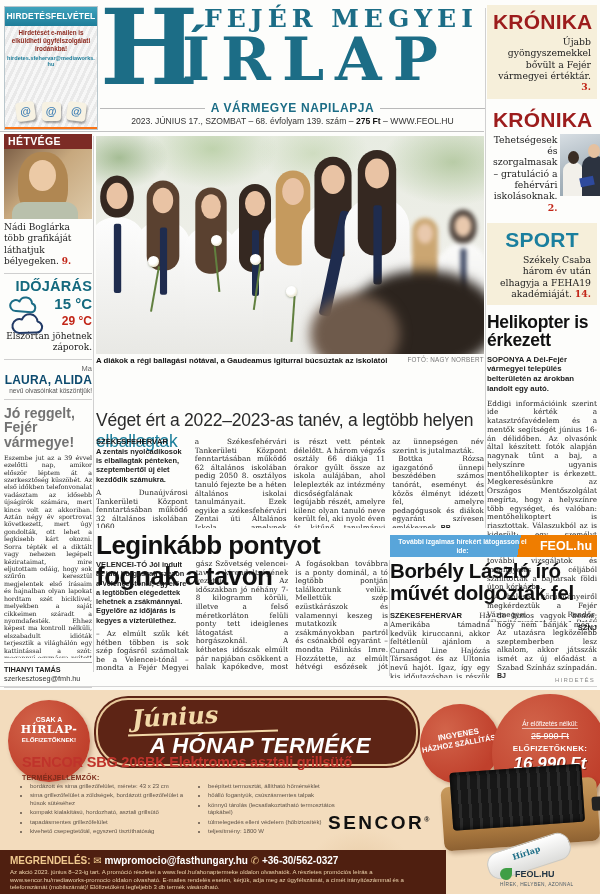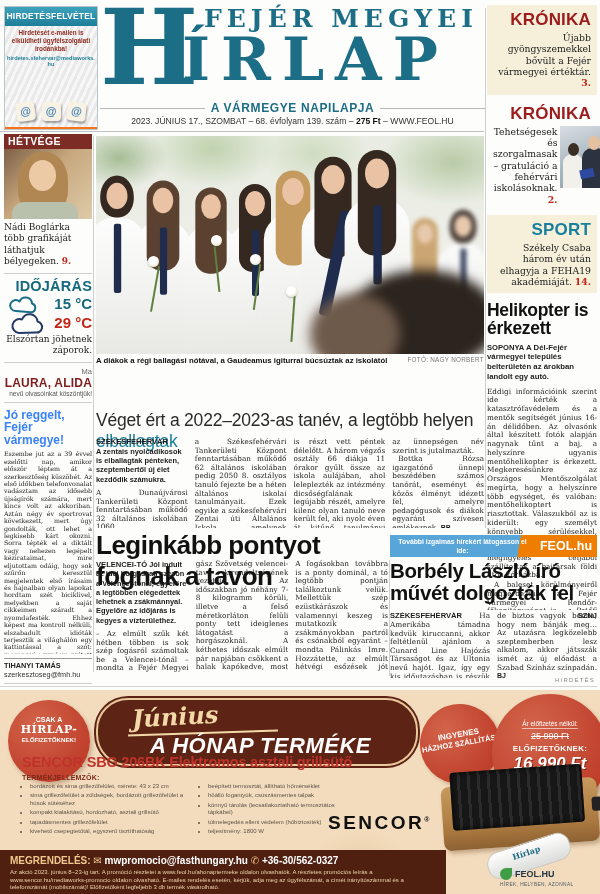--- a/index.html
+++ b/index.html
@@ -30,21 +30,21 @@
   .tagline .rule{flex:1;height:1px;background:#b9b9b9;}
   .tagline .txt{font-size:12px;font-weight:bold;color:#1c6d86;letter-spacing:0.6px;white-space:nowrap;}
   .dateline{position:absolute;left:100px;top:116px;width:385px;text-align:center;font-size:8.6px;color:#333;}
   .dateline b{color:#111;}
   .hrule-top{position:absolute;left:0;top:131px;width:484px;height:1px;background:#c2c2c2;}
 
   
   .rail{position:absolute;left:487px;top:5px;width:110px;}
   .teaser{padding:5px 6px 6px 6px;text-align:right;margin-bottom:4px;}
   .teaser.cream{background:#f6efda;}
-  .teaser .sec{font-size:17px;font-weight:bold;letter-spacing:0.2px;}
+  .teaser .sec{font-size:21px;font-weight:bold;letter-spacing:0.2px;text-align:center;}
   .sec.red{color:#9c1c1c;} .sec.teal{color:#1a7f9e;}
   .teaser .txt{font-family:"DejaVu Serif",serif;font-size:9.3px;line-height:1.22;color:#222;margin-top:2px;}
   .pageref{color:#c22618;font-weight:bold;}
   .k2-row{display:flex;gap:3px;margin-top:2px;}
   .k2-txt{flex:1;font-family:"DejaVu Serif",serif;font-size:9.3px;line-height:1.22;color:#222;text-align:right;}
   .k2-photo{width:48px;height:62px;position:relative;flex:none;overflow:hidden;
             background:linear-gradient(160deg,#d7dee3,#aab6bf 55%,#8fa0ab);}
   .k2a{position:absolute;left:3px;bottom:0;width:20px;height:34px;border-radius:9px 9px 0 0;background:#f2f0ea;}
   .k2a-h{position:absolute;left:8px;bottom:32px;width:11px;height:13px;border-radius:50%;background:#3a2d24;}
   .k2b{position:absolute;right:2px;bottom:0;width:24px;height:40px;border-radius:10px 10px 0 0;background:#2c3340;}
@@ -68,27 +68,27 @@
             background:linear-gradient(135deg,#7e6148,#c7a87e 45%,#decaa9);}
   .hv-hair{position:absolute;left:14px;top:3px;width:50px;height:64px;border-radius:45% 45% 40% 40%;background:#b08752;}
   .hv-face{position:absolute;left:25px;top:11px;width:27px;height:31px;border-radius:50%;background:#eccaa6;}
   .hv-shirt{position:absolute;left:8px;bottom:0;width:66px;height:17px;border-radius:12px 12px 0 0;background:#b9c0ac;}
   .hv-cap{font-family:"DejaVu Serif",serif;font-size:9px;line-height:1.25;color:#222;padding:3px 0 6px 0;
           border-bottom:1px solid #cfcfcf;}
   .wx{padding:4px 0 6px 0;text-align:right;border-bottom:1px solid #cfcfcf;position:relative;}
   .wx-title{font-size:14.5px;font-weight:bold;color:#14697e;letter-spacing:0.2px;}
   .wx-icon{position:absolute;left:0;top:22px;}
   .wx-low{font-size:15px;font-weight:bold;color:#14697e;margin-top:1px;}
-  .wx-high{font-size:15px;font-weight:bold;color:#c22618;margin-top:2px;}
+  .wx-high{font-size:12px;font-weight:bold;color:#c22618;margin-top:2px;}
   .wx-note{font-family:"DejaVu Serif",serif;font-size:9px;color:#222;line-height:1.2;margin-top:3px;}
   .nameday{padding:4px 0 5px 0;border-bottom:1px solid #cfcfcf;text-align:right;}
   .nd-ma{font-size:7.5px;color:#666;}
-  .nd-names{font-size:12px;font-weight:bold;color:#7f1d1d;letter-spacing:0.2px;}
+  .nd-names{font-size:12px;font-weight:bold;color:#0c4a6e;letter-spacing:0.2px;}
   .nd-suf{font-size:6.5px;color:#555;}
-  .edit-title{font-size:12px;font-weight:bold;color:#3b82f6;line-height:1.05;padding:6px 0 4px 0;}
+  .edit-title{font-size:14px;font-weight:bold;color:#737373;line-height:1.05;padding:6px 0 4px 0;}
   .edit-body{font-family:"DejaVu Serif",serif;font-size:6.3px;line-height:1.18;text-align:justify;
              color:#1c1c1c;height:204px;overflow:hidden;}
   .edit-author{border-top:1px solid #9a9a9a;margin-top:4px;padding-top:2px;font-size:7.3px;font-weight:bold;color:#222;}
   .edit-mail{font-size:7.3px;color:#333;padding-bottom:4px;border-bottom:1px solid #cfcfcf;}
   .barcode{display:flex;align-items:flex-start;gap:4px;padding-top:6px;}
   .bc{height:26px;background:repeating-linear-gradient(90deg,#111 0 1px,#fff 1px 2.2px,#111 2.2px 3.4px,
       #fff 3.4px 4.9px,#111 4.9px 5.5px,#fff 5.5px 7px);}
   .bc1{width:60px;} .bc2{width:17px;}
   .bc-num{font-family:"DejaVu Sans Mono",monospace;font-size:5.8px;color:#222;letter-spacing:1px;}
 

